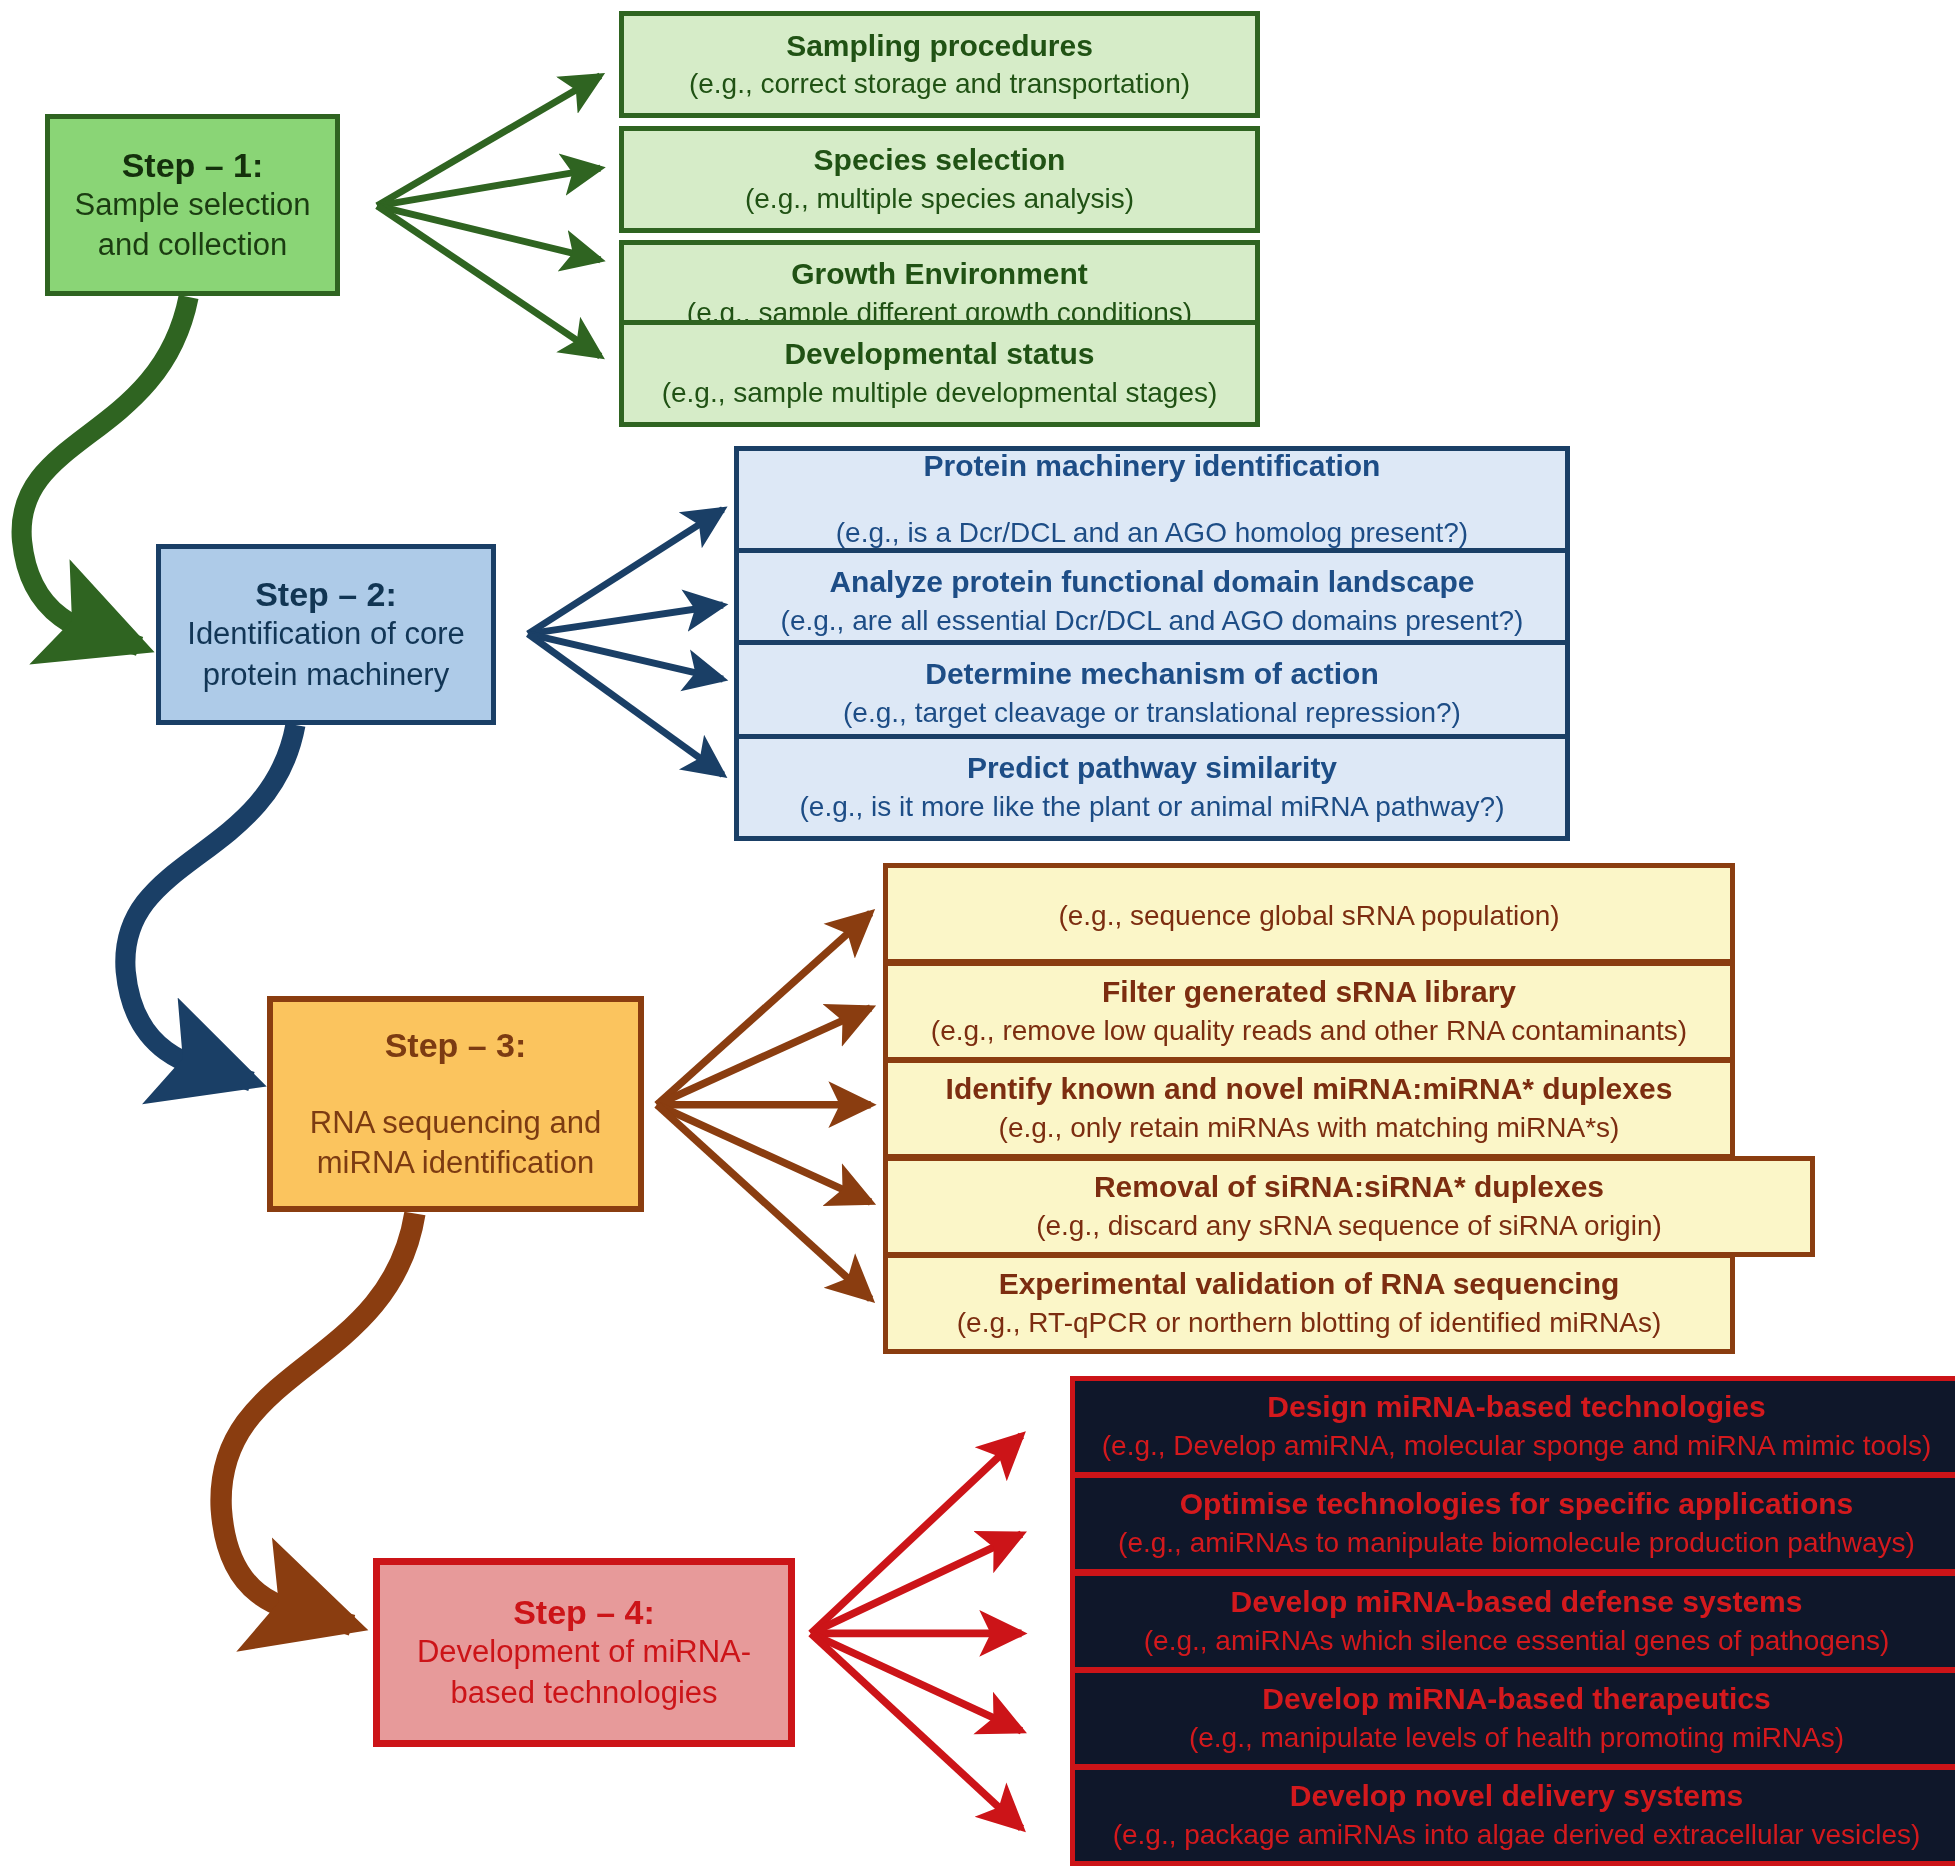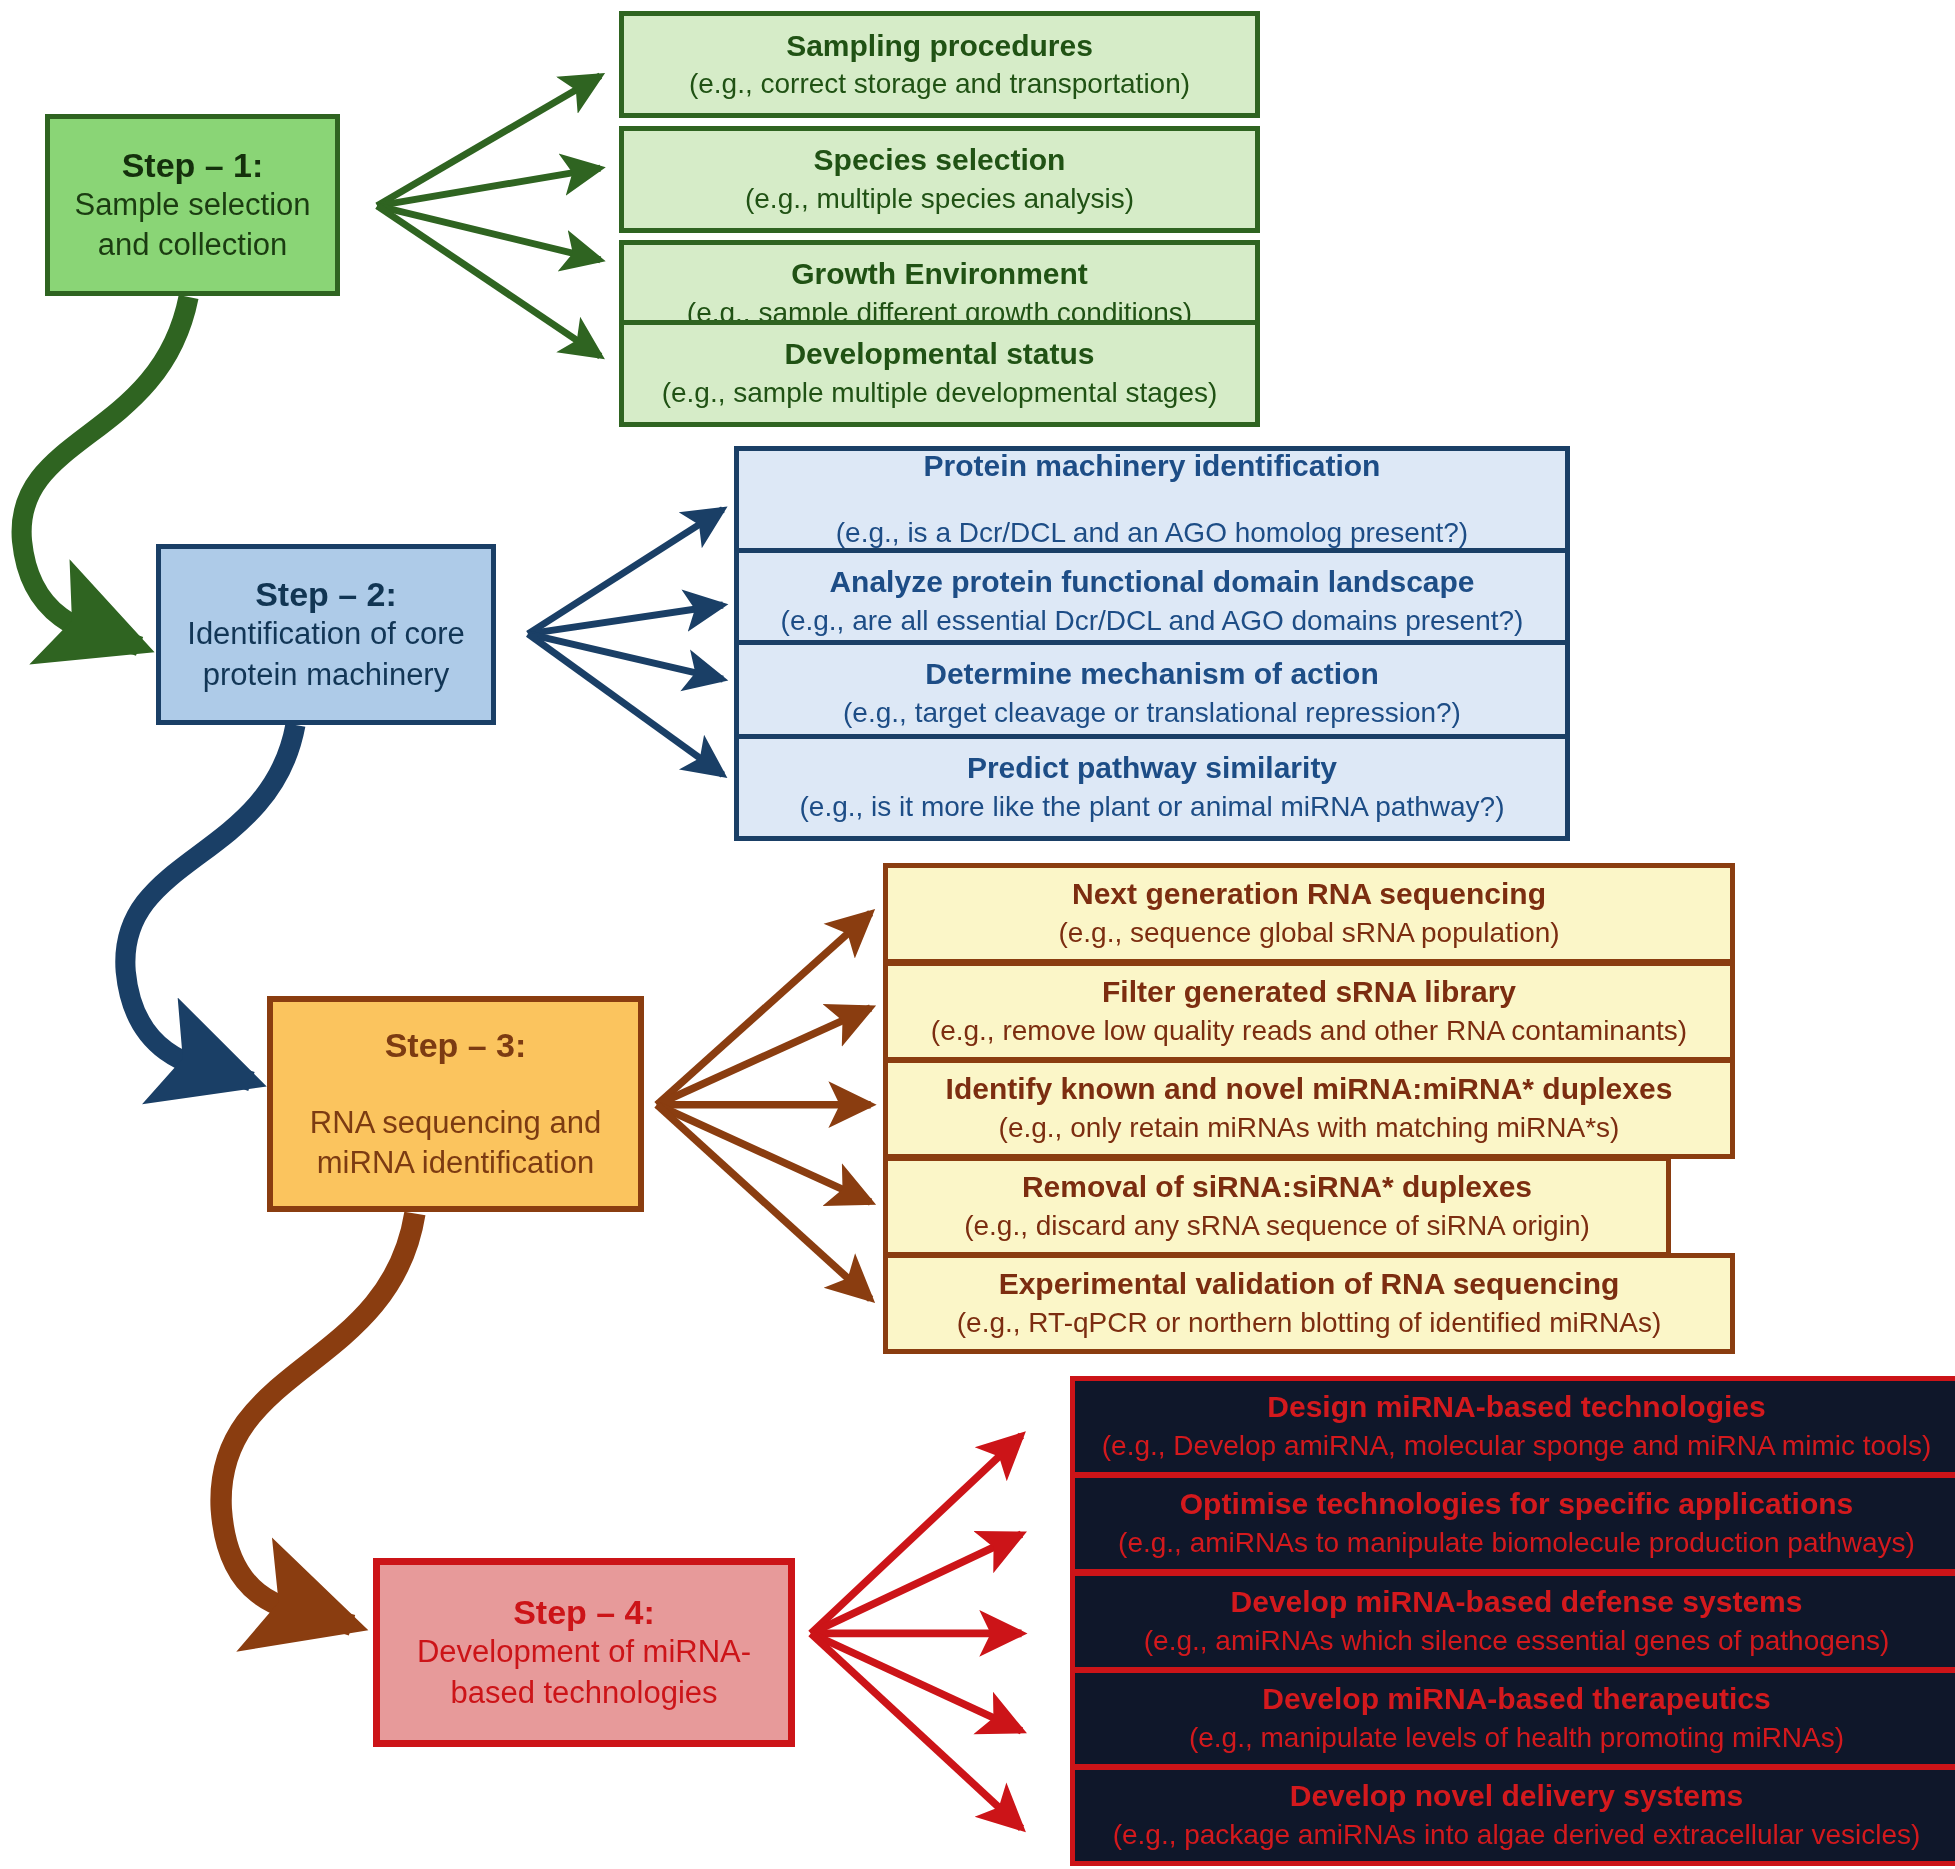--- a/index.html
+++ b/index.html
@@ -240,32 +240,31 @@
     <div class="detail-title">Predict pathway similarity</div>
     <div class="detail-sub">(e.g., is it more like the plant or animal miRNA pathway?)</div>
   </div>
 
   <div class="step-box step3">
     <div class="step-title">Step – 3:</div>
     <div class="step-sub">RNA sequencing and miRNA identification</div>
   </div>
 
   <div class="detail-box y-detail" style="left:883px; top:863px; width:852px; height:101px;">
-    <div class="detail-title">Next generation RNA sequencing</div>
     <div class="detail-sub">(e.g., sequence global sRNA population)</div>
   </div>
   <div class="detail-box y-detail" style="left:883px; top:961px; width:852px; height:101px;">
     <div class="detail-title">Filter generated sRNA library</div>
     <div class="detail-sub">(e.g., remove low quality reads and other RNA contaminants)</div>
   </div>
   <div class="detail-box y-detail" style="left:883px; top:1058px; width:852px; height:101px;">
     <div class="detail-title">Identify known and novel miRNA:miRNA* duplexes</div>
     <div class="detail-sub">(e.g., only retain miRNAs with matching miRNA*s)</div>
   </div>
-  <div class="detail-box y-detail" style="left:883px; top:1156px; width:788px; height:101px;">
+  <div class="detail-box y-detail" style="left:883px; top:1156px; width:932px; height:101px;">
     <div class="detail-title">Removal of siRNA:siRNA* duplexes</div>
     <div class="detail-sub">(e.g., discard any sRNA sequence of siRNA origin)</div>
   </div>
   <div class="detail-box y-detail" style="left:883px; top:1253px; width:852px; height:101px;">
     <div class="detail-title">Experimental validation of RNA sequencing</div>
     <div class="detail-sub">(e.g., RT-qPCR or northern blotting of identified miRNAs)</div>
   </div>
 
   <div class="step-box step4">
     <div class="step-title">Step – 4:</div>

